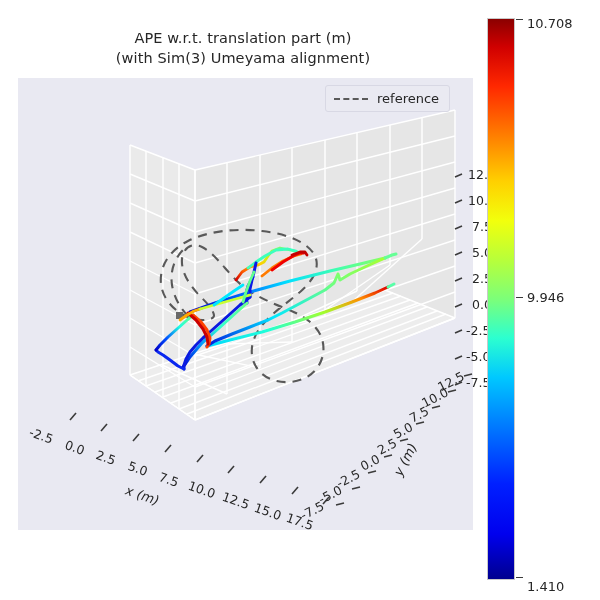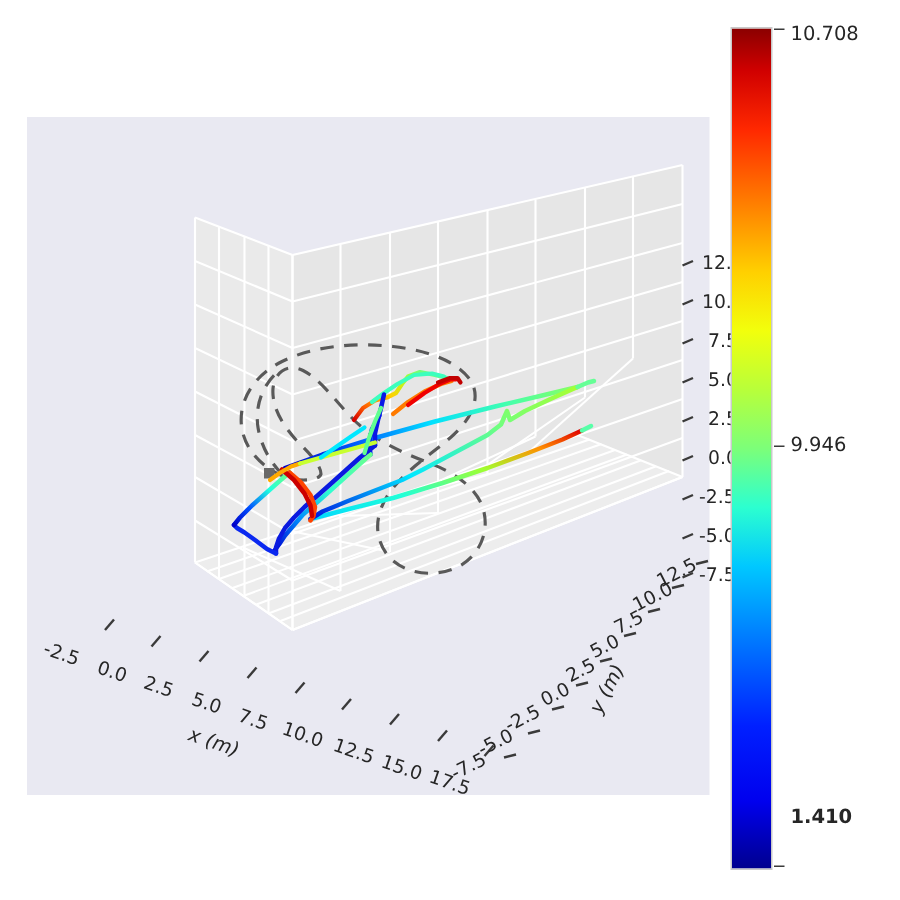--- a/index.html
+++ b/index.html
@@ -106,20 +106,24 @@
     color: #262626;
     font-style: italic;
     white-space: nowrap;
   }
 </style>
 </head>
 <body>
 
 <div id="figure">
 
+  <div class="title-block">
+    <span class="title-line">APE w.r.t. translation part (m)</span>
+    <span class="title-line">(with Sim(3) Umeyama alignment)</span>
+  </div>
 
   <div class="axes-bg"></div>
 
   <svg class="plot-svg" viewBox="0 0 600 600" xmlns="http://www.w3.org/2000/svg">
     <defs>
       <linearGradient id="jetgrad" x1="0" y1="1" x2="0" y2="0">
         <stop offset="0.00" stop-color="#00008f"></stop>
         <stop offset="0.08" stop-color="#0000ee"></stop>
         <stop offset="0.17" stop-color="#0020ff"></stop>
         <stop offset="0.28" stop-color="#0080ff"></stop>
@@ -375,22 +379,26 @@
   <div class="tick-label" style="left:318px; top:487px; transform:rotate(-27deg);">-5.0</div>
   <div class="tick-label" style="left:336px; top:471px; transform:rotate(-27deg);">-2.5</div>
   <div class="tick-label" style="left:360px; top:455px; transform:rotate(-27deg);">0.0</div>
   <div class="tick-label" style="left:377px; top:439px; transform:rotate(-27deg);">2.5</div>
   <div class="tick-label" style="left:393px; top:423px; transform:rotate(-27deg);">5.0</div>
   <div class="tick-label" style="left:409px; top:407px; transform:rotate(-27deg);">7.5</div>
   <div class="tick-label" style="left:421px; top:390px; transform:rotate(-27deg);">10.0</div>
   <div class="tick-label" style="left:437px; top:374px; transform:rotate(-27deg);">12.5</div>
   <div class="axis-name" style="left:388px; top:452px; transform:rotate(-62deg);">y (m)</div>
 
+  <div class="legend-box">
+    <span class="legend-dash"></span>
+    <span class="legend-label">reference</span>
+  </div>
 
   <div class="cbar-grad" style="background:linear-gradient(to top,#00008f 0%,#0000ee 8%,#0020ff 17%,#0080ff 28%,#00c8ff 36%,#2cffd0 43%,#7cff79 50%,#b8ff3a 57%,#f2ff0c 64%,#ffd000 71%,#ff8000 79%,#ff2800 88%,#d00000 95%,#8b0000 100%);"></div>
   <div class="cbar-tick" style="top:19px;"></div>
   <div class="cbar-tick" style="top:297px;"></div>
   <div class="cbar-tick" style="top:577px;"></div>
   <div class="cbar-label" style="top:23px;">10.708</div>
   <div class="cbar-label" style="top:297px;">9.946</div>
-  <div class="cbar-label" style="top:545px;font-weight:bold;">1.410</div>
+  <div class="cbar-label" style="top:586px;">1.410</div>
 
 </div>
 
 </body></html>

